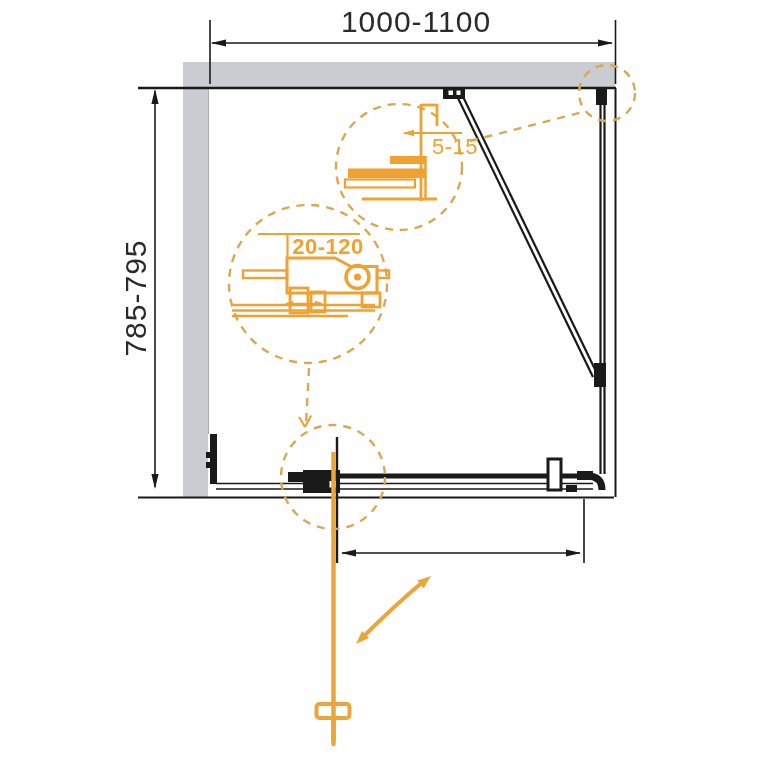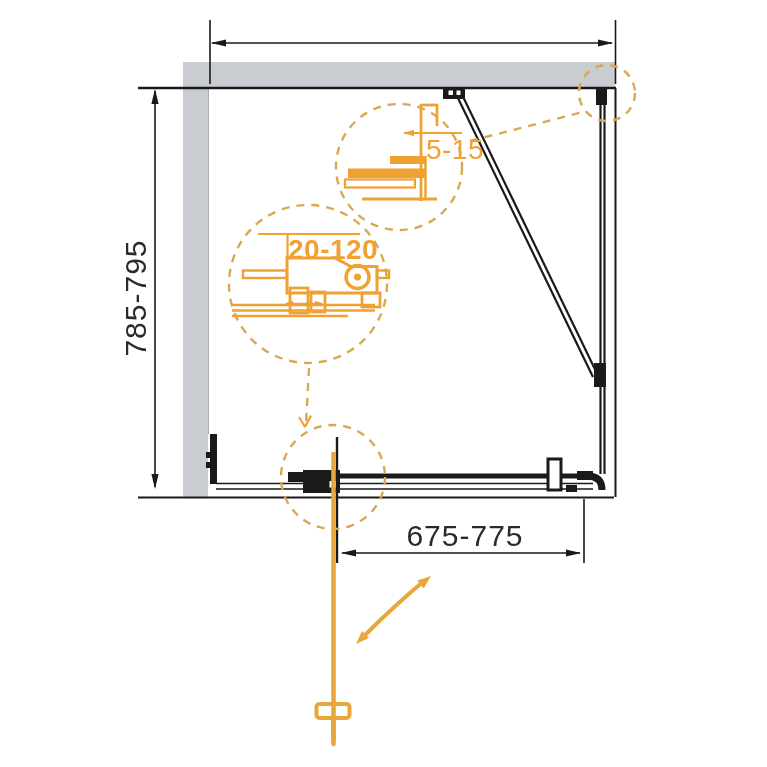--- a/index.html
+++ b/index.html
@@ -2,21 +2,21 @@
 <html style="--background: #ffffff; --wall-gray: #c9ccd0; --wall-edge: #aaaeb3; --line-black: #1a1a1a; --text-dark: #2a2a2a; --detail-orange: #efa132; --dash-orange: #d9a855; --handle-orange: #e9a63b;"><head>
 <meta charset="utf-8">
 <style>
   html,body{margin:0;padding:0;background:#fff;}
   .stage{position:relative;width:767px;height:767px;background:var(--background,#fff);overflow:hidden;
          font-family:"Liberation Sans",sans-serif;}
   .stage svg{position:absolute;left:0;top:0;}
   .lbl{position:absolute;text-align:center;color:var(--text-dark,#2a2a2a);
        font-size:30px;letter-spacing:1px;line-height:1;white-space:nowrap;}
   .lbl.rot{transform:rotate(-90deg);}
-  .lbl.orange{color:var(--detail-orange,#efa132);font-size:28px;letter-spacing:0.5px;}
+  .lbl.orange{color:var(--detail-orange,#efa132);font-size:22px;letter-spacing:0.5px;}
   
   .wall{fill:var(--wall-gray,#c9ccd0);}
   .blk{stroke:var(--line-black,#1a1a1a);fill:none;}
   .blkf{fill:var(--line-black,#1a1a1a);stroke:none;}
   .whtf{fill:#ffffff;stroke:none;}
   .org{stroke:var(--detail-orange,#efa132);fill:none;}
   .orgf{fill:var(--detail-orange,#efa132);stroke:none;}
   .dash{stroke:var(--dash-orange,#d9a855);fill:none;stroke-dasharray:8 7;}
   .hand{stroke:var(--handle-orange,#e9a63b);fill:none;}
   .handf{fill:var(--handle-orange,#e9a63b);stroke:none;}
@@ -145,21 +145,21 @@
       <rect x="316.5" y="704" width="33" height="14" rx="3" fill="#ffffff" stroke="var(--handle-orange,#e9a63b)" stroke-width="4"></rect>
       <line class="hand" x1="333.5" y1="702" x2="333.5" y2="744" stroke-width="4.5" stroke-linecap="round"></line>
     </g>
     <g>
       <path class="hand" d="M361,639 Q396,604 424,581" stroke-width="4.2"></path>
       <polygon class="handf" points="431,576 423.6,588.4 417.3,580.6"></polygon>
       <polygon class="handf" points="356,644 362,631 369,638"></polygon>
     </g>
   </svg>
 
+  <div class="lbl" style="left:266px;top:7px;width:300px;">1000-1100</div>
 
   <div class="lbl rot" style="left:36px;top:283px;width:200px;">785-795</div>
 
-  <div class="lbl" style="left:365px;top:521px;width:200px;">675-775</div>
 
   <div class="lbl orange" style="left:415px;top:136px;width:80px;">5-15</div>
 
   <div class="lbl orange" style="left:288px;top:236px;width:80px;font-weight:bold;">20-120</div>
 </div>
 
 </body></html>

